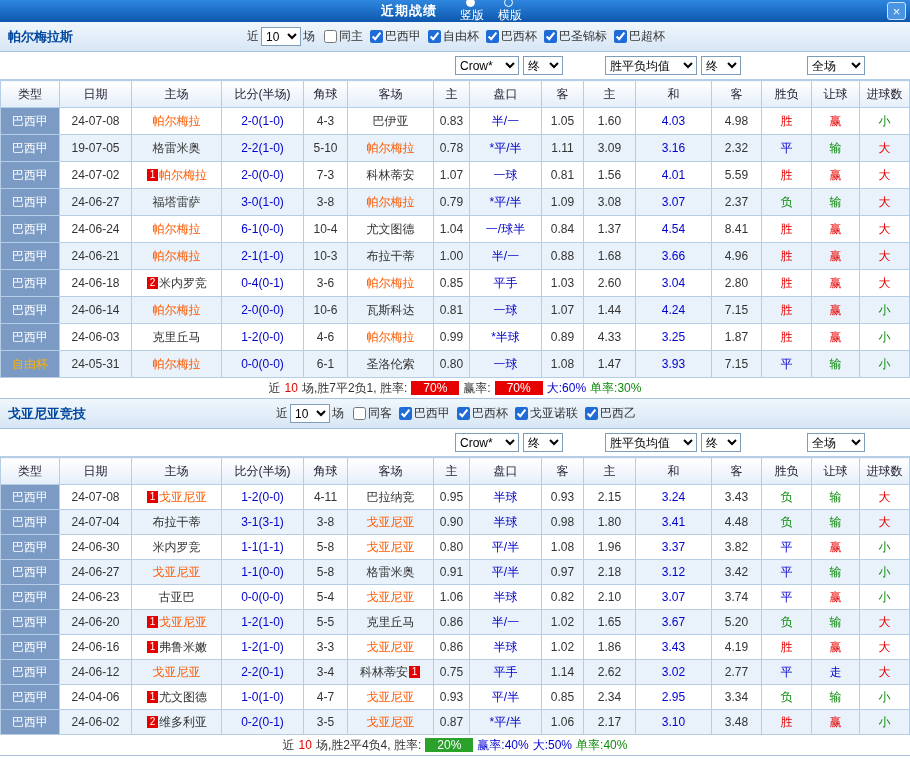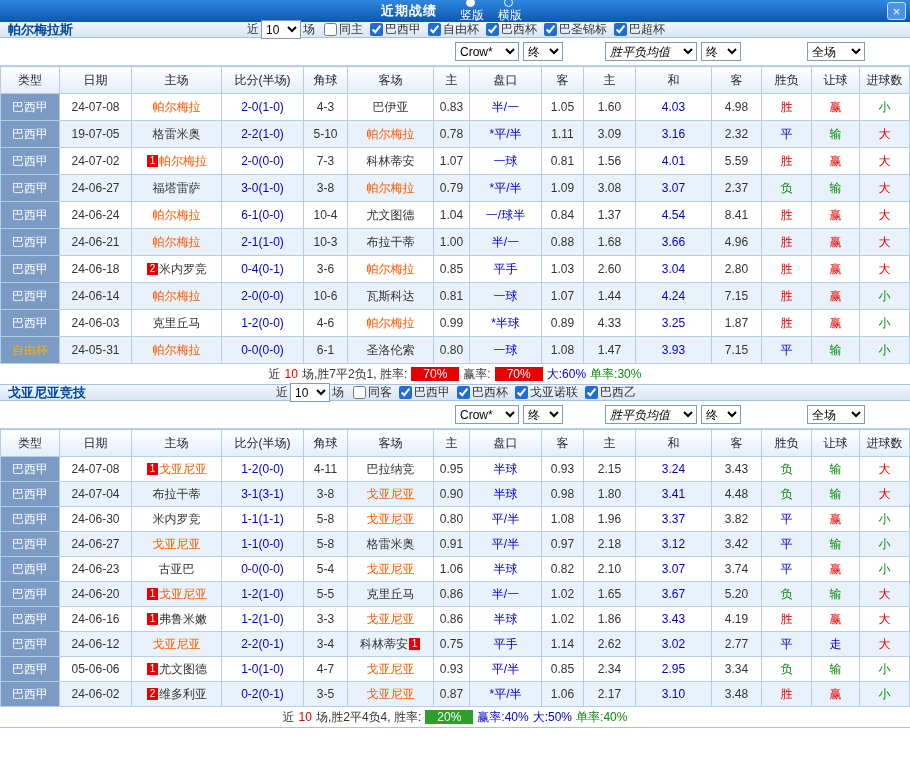--- a/index.html
+++ b/index.html
@@ -12,39 +12,39 @@
 
   
   .topbar{height:22px;background:linear-gradient(#2f87e0,#0d57ad);display:flex;align-items:center;justify-content:center;position:relative;color:#fff;}
   .topbar .title{font-weight:bold;font-size:13px;margin-right:16px;letter-spacing:1px;}
   .radio{display:inline-flex;align-items:center;margin:0 7px;cursor:pointer;flex-direction:column;}
   .rdot{width:9px;height:9px;border:1px solid #fff;border-radius:50%;margin-right:3px;background:transparent;}
   .rdot.checked{background:#fff;}
   .close-btn{position:absolute;right:4px;top:2px;width:19px;height:18px;background:#4a94e4;border:1px solid #cfe3f7;border-radius:3px;color:#fff;display:flex;align-items:center;justify-content:center;font-size:13px;cursor:pointer;line-height:1;}
 
   
-  .panel-head{height:16px;background:linear-gradient(#f0f6fc,#d7e6f5);border-bottom:1px solid var(--bordd);display:flex;align-items:center;position:relative;}
+  .panel-head{height:30px;background:linear-gradient(#f0f6fc,#d7e6f5);border-bottom:1px solid var(--bordd);display:flex;align-items:center;position:relative;}
   .team-name{position:absolute;left:8px;font-weight:bold;color:#02489e;font-size:13px;}
   .filters{margin:0 auto;display:flex;align-items:center;}
   .filters .flabel{margin:0 2px;}
   .cb{display:inline-flex;align-items:center;margin-left:7px;cursor:pointer;}
   .cb input{width:13px;height:13px;margin:0 2px 0 0;accent-color:#1f6cd6;}
 
   
   .dropdown-row{height:28px;border-bottom:1px solid var(--bordc);display:flex;align-items:center;background:#fff;}
   .dz{display:flex;align-items:center;justify-content:center;gap:4px;}
   .dz-left{width:434px;}
   .dz-a{width:150px;}
   .dz-b{width:178px;}
   .dz-c{width:148px;}
   .sel{height:19px;font-size:12px;border:1px solid #7f9db9;background:#fff;padding:0;}
   .sel-count{width:40px;}
   .sel-book{width:64px;}
   .sel-time{width:40px;}
-  .sel-europe{width:92px;font-style:italic;}
+  .sel-europe{width:92px;}
   .sel-scope{width:58px;}
 
   
   table.grid{border-collapse:collapse;table-layout:fixed;width:910px;}
   .grid th,.grid td{border:1px solid var(--bordc);text-align:center;padding:0;overflow:hidden;white-space:nowrap;font-size:12px;}
   .grid thead th{height:27px;background:linear-gradient(#ffffff,#e4eef9);font-weight:normal;color:#223;}
   .panel-s1 .grid tbody td{height:27px;}
   .panel-s2 .grid tbody td{height:25px;}
   .grid th:nth-child(1){width:59px}.grid th:nth-child(2){width:72px}.grid th:nth-child(3){width:90px}
   .grid th:nth-child(4){width:82px}.grid th:nth-child(5){width:44px}.grid th:nth-child(6){width:86px}
@@ -551,21 +551,21 @@
             <td class="odds">1.14</td>
             <td class="odds">2.62</td>
             <td class="odds draw">3.02</td>
             <td class="odds">2.77</td>
             <td class="res" style="color: rgb(0, 0, 204);">平</td>
             <td class="res" style="color: rgb(0, 0, 204);">走</td>
             <td class="res" style="color: rgb(230, 0, 0);">大</td>
           </tr>
           <tr class="odd">
             <td class="type">巴西甲</td>
-            <td class="date">05-06-06</td>
+            <td class="date">24-04-06</td>
             <td class="team"><span class="rank-badge">1</span><span class="tname">尤文图德</span></td>
             <td class="score">1-0(1-0)</td>
             <td class="corner">4-7</td>
             <td class="team"><span class="tname focus">戈亚尼亚</span></td>
             <td class="odds">0.93</td>
             <td class="handicap">平/半</td>
             <td class="odds">0.85</td>
             <td class="odds">2.34</td>
             <td class="odds draw">2.95</td>
             <td class="odds">3.34</td>

